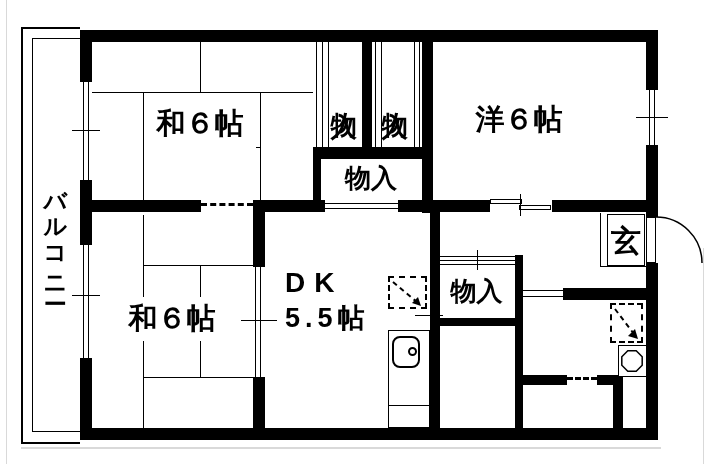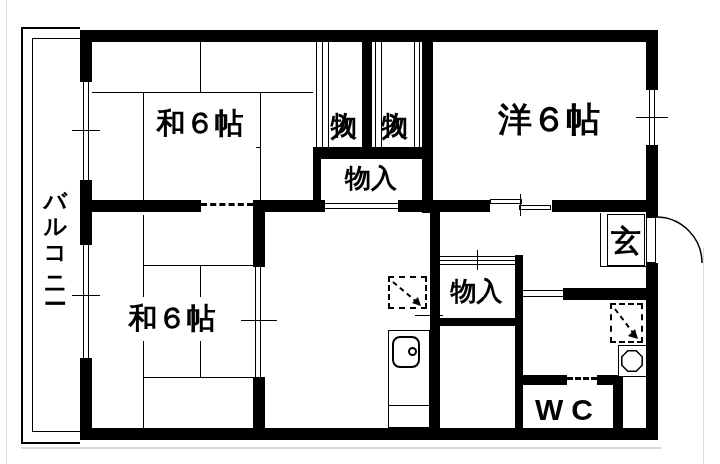--- a/index.html
+++ b/index.html
@@ -129,25 +129,28 @@
   <div class="lbl vtext" style="left:38px;top:136px;height:196px;width:34px;font-size:23px;letter-spacing:3px;">バルコニー</div>
 
   <div class="lbl bg" style="left:144px;top:100px;width:112px;height:48px;font-size:29px;">和６帖</div>
 
   <div class="lbl vtext" style="left:328px;top:52px;width:32px;height:78px;font-size:26px;">物入</div>
 
   <div class="lbl vtext" style="left:379px;top:52px;width:32px;height:78px;font-size:26px;">物入</div>
 
   <div class="lbl" style="left:333px;top:162px;width:76px;height:32px;font-size:26px;">物入</div>
 
-  <div class="lbl" style="left:484px;top:99px;width:130px;height:42px;font-size:34px;">洋６帖</div>
+  <div class="lbl" style="left:454px;top:99px;width:130px;height:42px;font-size:29px;">洋６帖</div>
 
   <div class="lbl bg" style="left:116px;top:297px;width:112px;height:44px;font-size:29px;">和６帖</div>
 
+  <div style="position:absolute;left:285px;top:266px;width:135px;font-weight:bold;">
+    <div style="font-size:28px;letter-spacing:9px;line-height:34px;">DK</div>
+    <div style="font-size:27px;letter-spacing:5px;line-height:36px;">5.5帖</div>
+  </div>
 
   <div class="lbl" style="left:438px;top:276px;width:77px;height:30px;font-size:26px;">物入</div>
 
 
   <div class="lbl" style="left:608px;top:221px;width:36px;height:38px;font-size:30px;">玄</div>
 
-  <div class="lbl" style="left:527px;top:391px;width:82px;height:36px;font-size:30px;letter-spacing:8px;">WC</div>
 
 </div>
 
 </body></html>

